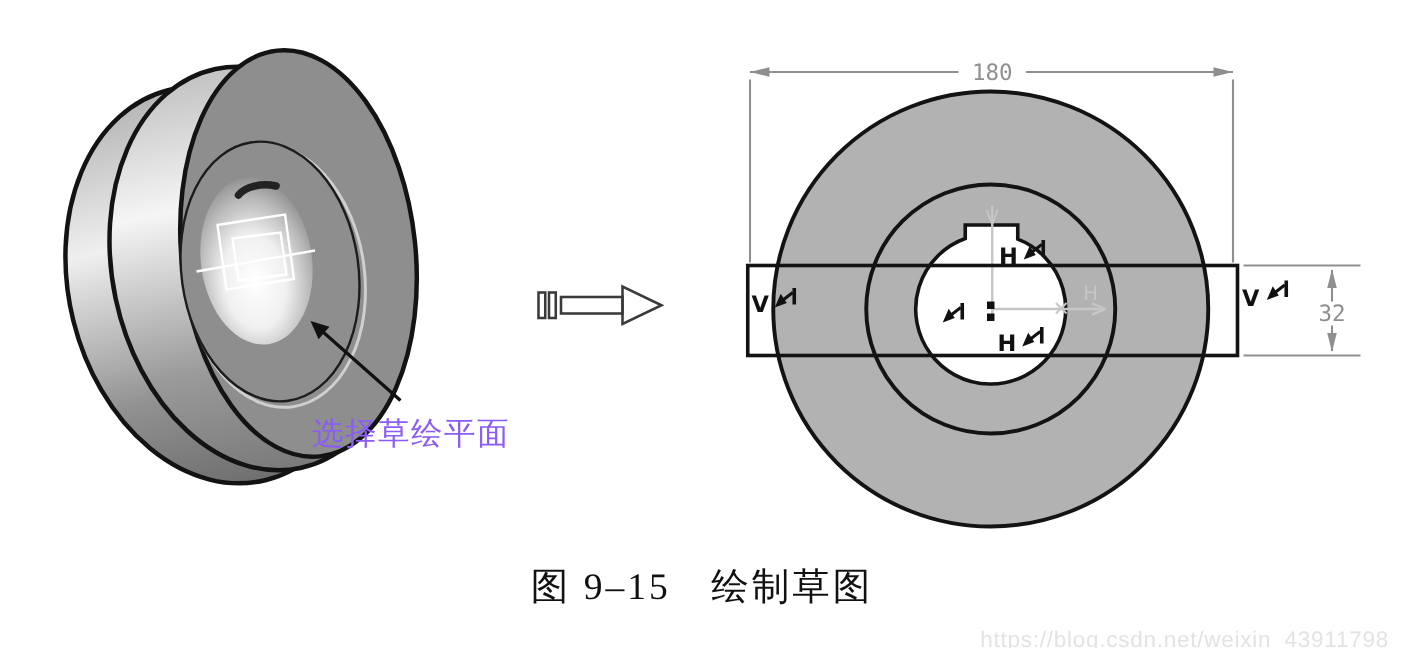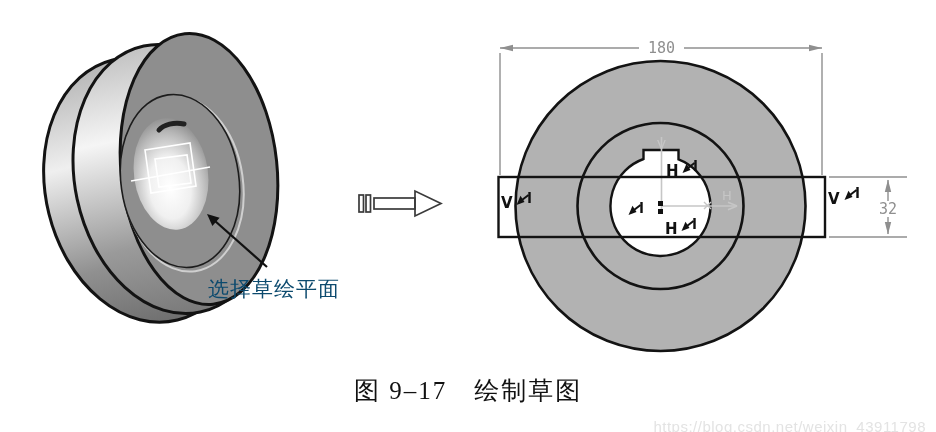--- a/index.html
+++ b/index.html
@@ -1,19 +1,19 @@
 <!DOCTYPE html>
 <html><head>
 <meta charset="utf-8">
 <style>
   html,body{margin:0;padding:0;background:#ffffff;}
   .page{position:relative;width:936px;height:432px;background:#ffffff;overflow:hidden;
         font-family:"Liberation Serif",serif;}
   .abs{position:absolute;}
-  .callout-label{left:208px;top:275px;font-size:21px;color:#0c4a6e;letter-spacing:1px;}
+  .callout-label{left:208px;top:275px;font-size:21px;color:#8b5cf6;letter-spacing:1px;}
   .caption{left:0;top:374px;width:936px;text-align:center;font-size:25px;color:#111;letter-spacing:2px;}
   .watermark{right:10px;top:402px;font-size:15px;color:#e3e3e3;
              font-family:"Liberation Sans",sans-serif;letter-spacing:0.5px;margin-top:16px;}
   svg text.dim{font-family:"DejaVu Sans Mono",monospace;font-size:15px;fill:#8f8f8f;}
   svg text.constraint{font-family:"DejaVu Sans",sans-serif;font-size:15px;font-weight:700;fill:#111;}
   svg text.axis{font-family:"DejaVu Sans",sans-serif;font-size:13px;fill:#c6c6c6;}
 </style>
 </head>
 <body>
 
@@ -126,16 +126,16 @@
     <text class="constraint" x="185" y="216">H</text>
     <use href="#flick" transform="translate(200,199)"></use>
 
     <g fill="#111">
       <rect x="178" y="183" width="5" height="5"></rect>
       <rect x="178" y="191" width="5" height="5"></rect>
     </g>
     <use href="#flick" transform="translate(147,183)"></use>
   </svg>
 
-  <div class="abs caption">图 9–17　绘制草图</div>
+  <div class="abs caption">图 9–15　绘制草图</div>
   <div class="abs watermark">https://blog.csdn.net/weixin_43911798</div>
 
 </div>
 
 </body></html>

